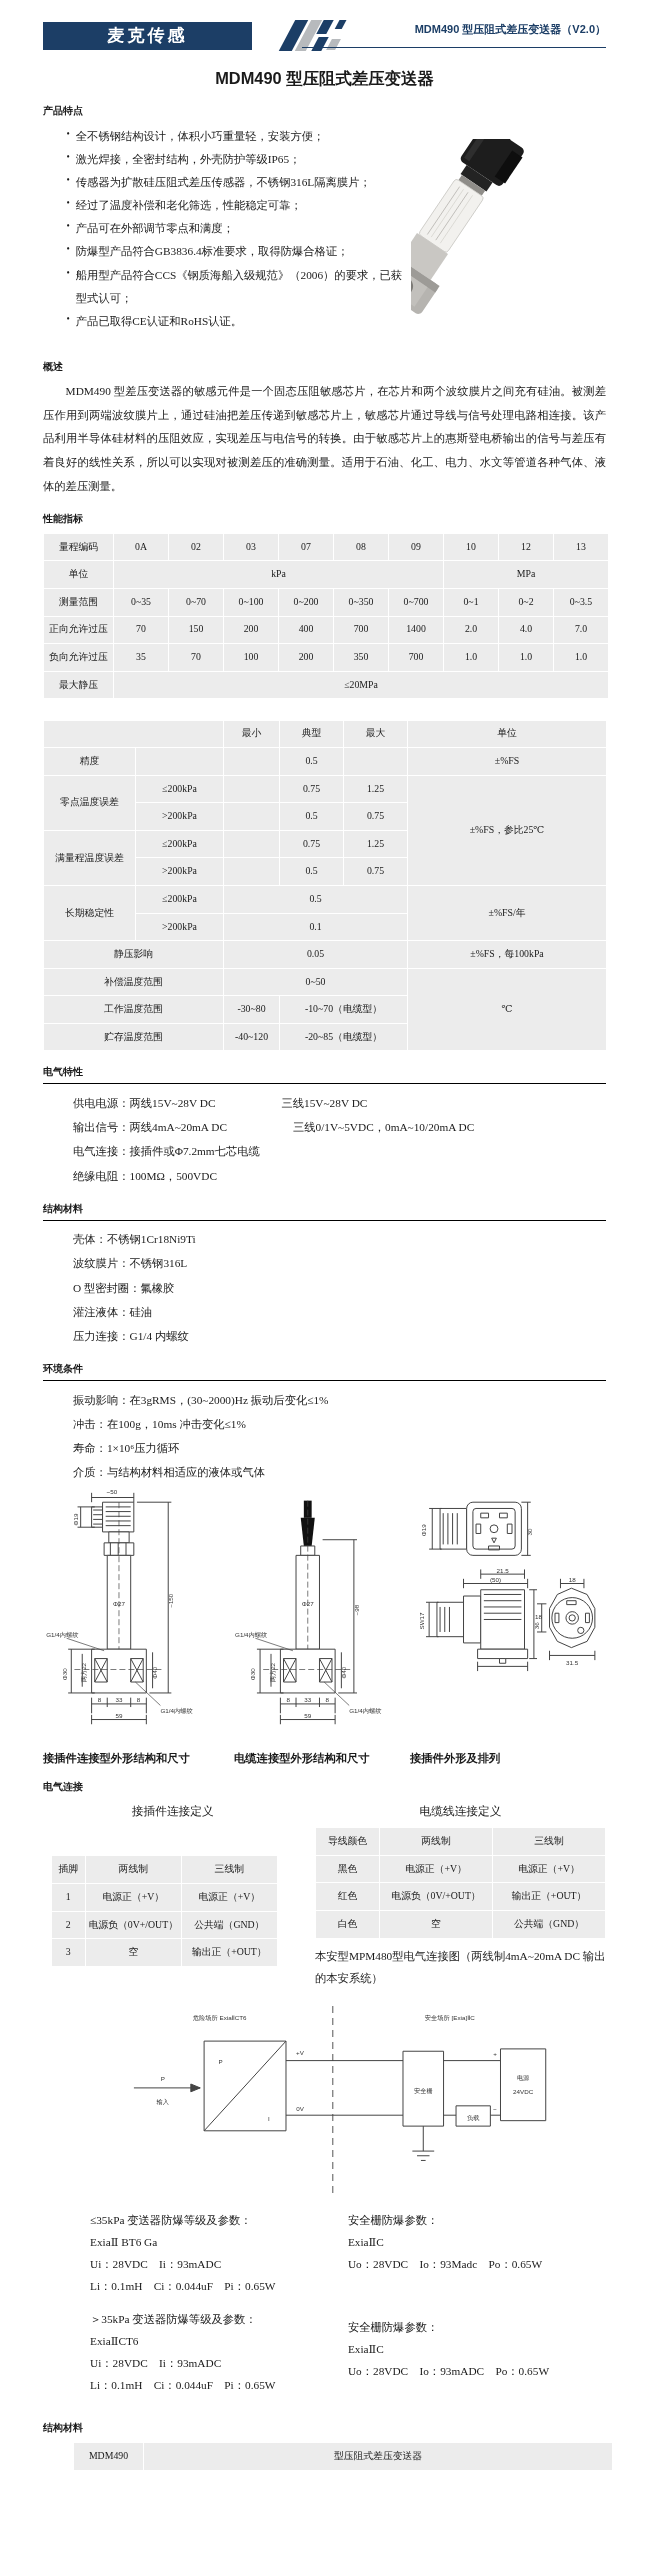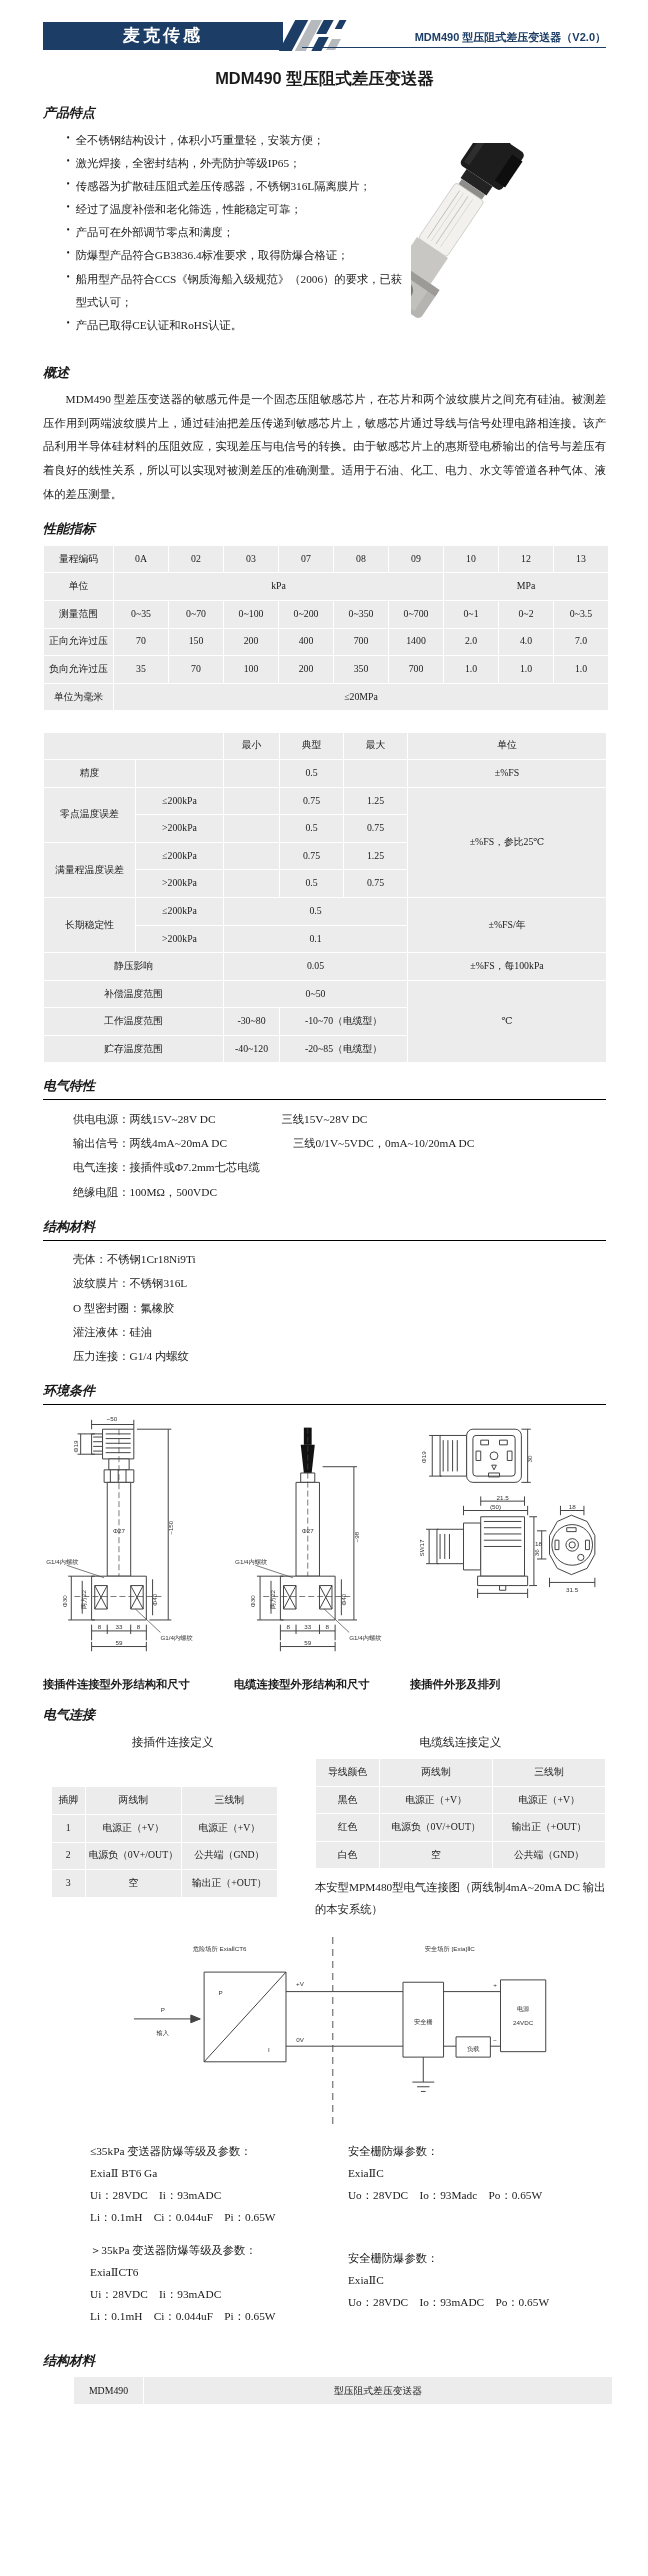--- a/index.html
+++ b/index.html
@@ -1,32 +1,32 @@
 <!DOCTYPE html>
 <html style="font-size:12.5px"><head>
 <meta charset="utf-8">
 <style>
   html,body{margin:0;padding:0;background:#fff;}
   body{width:649px;font-family:"Liberation Serif","DejaVu Serif",serif;color:#1a1a1a;font-size:11.3px;}
   .page{padding:0 43px 31px 43px;}
   
   .hdr{position:relative;height:31px;margin-top:20.3px;}
-  .hdr-bar{position:absolute;left:0;top:1.6px;width:240px;height:28px;background:#1c3e66;color:#fff;
+  .hdr-bar{position:absolute;left:0;top:1.6px;width:209px;height:28px;background:#1c3e66;color:#fff;
     font-family:"Liberation Sans","DejaVu Sans",sans-serif;font-weight:bold;font-size:17px;
     display:flex;align-items:center;justify-content:center;letter-spacing:3.1px;}
   .deco{position:absolute;top:0;height:31px;}
   .sk{position:absolute;transform:skewX(-28deg);}
   .hdr-title{position:absolute;right:0;bottom:3.1px;left:259px;text-align:right;color:#1c3e66;
     font-family:"Liberation Sans","DejaVu Sans",sans-serif;font-weight:bold;font-size:11px;
-    border-bottom:1.6px solid #1c3e66;padding-bottom:2px;}
+    border-bottom:1.6px solid #1c3e66;padding-bottom:10px;}
   
   .page-title{text-align:center;font-family:"Liberation Sans","DejaVu Sans",sans-serif;
     font-weight:bold;font-size:16.4px;margin:17px 0 11px 0;}
   
-  .sec-h{font-family:"Liberation Sans","DejaVu Sans",sans-serif;font-weight:bold;font-size:13px;margin:14px 0 6.3px 0;font-style:italic;}
+  .sec-h{font-family:"Liberation Sans","DejaVu Sans",sans-serif;font-weight:bold;font-size:10px;margin:14px 0 6.3px 0;}
   .sec-h.ruled{border-bottom:1.6px solid #000;padding-bottom:3.9px;}
   .indent{padding-left:30px;}
   
   .feat-wrap{display:flex;}
   .feat-list{width:348px;margin:0;padding:0 0 0 23.4px;list-style:none;}
   .feat-list li{line-height:2.05;position:relative;padding-left:9.4px;}
   .feat-list li:before{content:"•";position:absolute;left:0;top:0;font-size:9.4px;}
   .prod-img{flex:1;display:flex;justify-content:center;align-items:flex-start;padding-top:14px;}
   
   .para{line-height:2.1;text-align:justify;text-indent:2em;margin:3.1px 0;}
@@ -198,21 +198,21 @@
         <td>70</td>
         <td>100</td>
         <td>200</td>
         <td>350</td>
         <td>700</td>
         <td>1.0</td>
         <td>1.0</td>
         <td>1.0</td>
       </tr>
       <tr>
-        <td>单位为毫米</td>
+        <td>最大静压</td>
         <td colspan="9">≤20MPa</td>
       </tr>
     </tbody>
   </table>
 
   <table class="g perf2">
     <colgroup>
         <col style="width:92px">
         <col style="width:88px">
         <col style="width:56px">
@@ -319,20 +319,31 @@
 
       <div class="spec-line">O 型密封圈：氟橡胶</div>
 
       <div class="spec-line">灌注液体：硅油</div>
 
       <div class="spec-line">压力连接：G1/4 内螺纹</div>
 
   </div>
 
   <div class="sec-h ruled">环境条件</div>
+  <div class="indent">
+
+      <div class="spec-line">振动影响：在3gRMS，(30~2000)Hz 振动后变化≤1%</div>
+
+      <div class="spec-line">冲击：在100g，10ms 冲击变化≤1%</div>
+
+      <div class="spec-line">寿命：1×10⁶压力循环</div>
+
+      <div class="spec-line">介质：与结构材料相适应的液体或气体</div>
+
+  </div>
 
 
   <div class="drawings">
 
     <svg class="dwg" width="184" height="258" viewBox="0 0 235 330" style="font-size:14.5px">
       <g stroke="#444" stroke-width="1" fill="none">
         <rect x="62" y="28" width="14" height="26" fill="#fff"></rect>
         <line x1="64" y1="32" x2="76" y2="32"></line>
           <line x1="64" y1="38" x2="76" y2="38"></line>
           <line x1="64" y1="44" x2="76" y2="44"></line>

